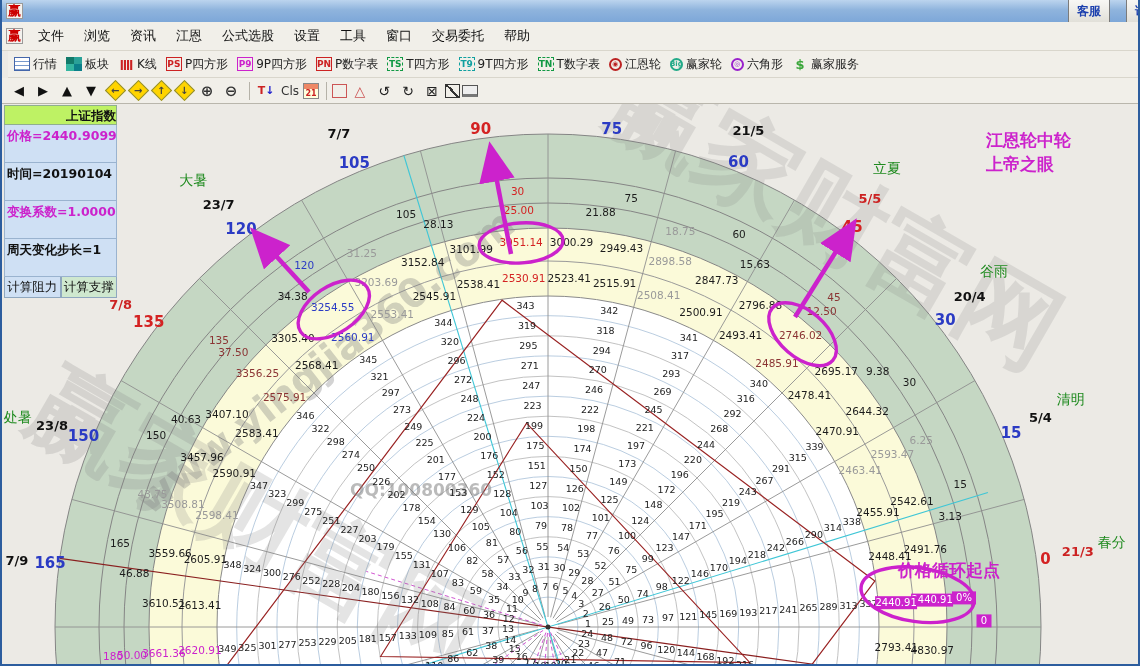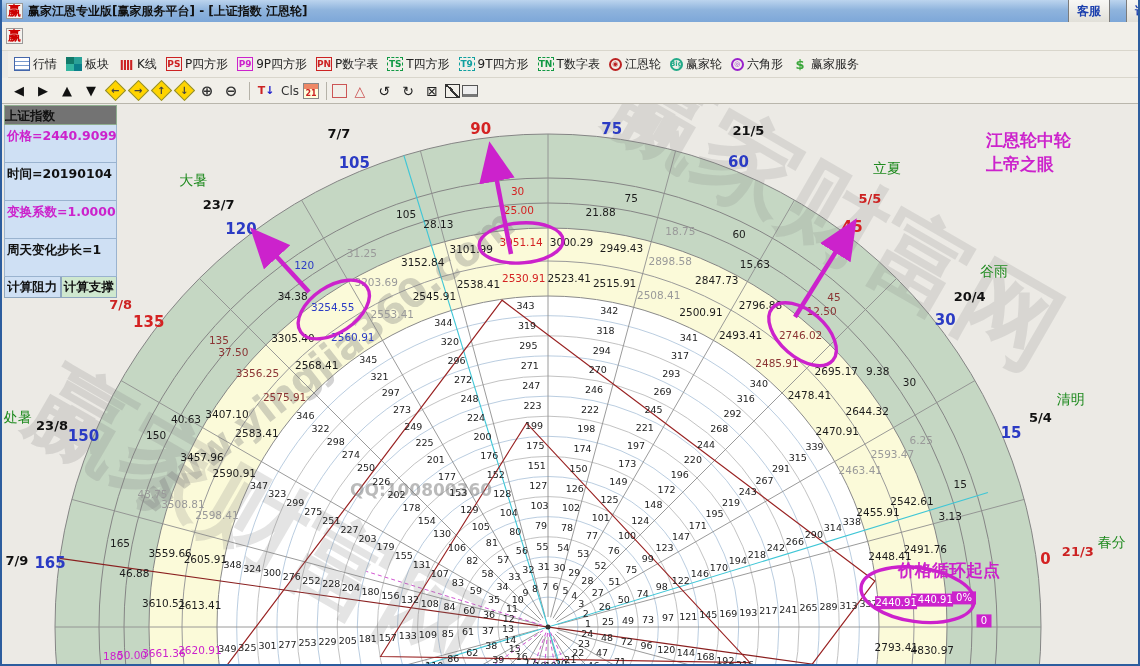--- a/index.html
+++ b/index.html
@@ -51,45 +51,56 @@
     font-size:8px;color:#c22;font-weight:bold;align-items:flex-end;}
   .tbtn.sq{width:15px;height:14px;border:1px solid #c55;}
   .tbtn.tri{color:#c55;font-size:14px;}
   .tbtn.rot{font-size:14px;color:#222;}
   .tbtn.diag{width:15px;height:14px;border:1px solid #333;
     background:linear-gradient(45deg,transparent 44%,#333 44%,#333 56%,transparent 56%);}
   .tbtn.proj{width:16px;height:12px;border:1px solid #555;background:#eee;border-bottom:3px solid #777;}
   .vsep{width:1px;height:18px;background:#b5b2a8;margin:0 5px;}
   
   .panel{position:absolute;left:2px;top:105px;width:113px;z-index:5;font-size:12.5px;}
-  .panel .hd{background:#737373;border:1px solid #8fae8f;text-align:left;font-weight:bold;color:#111;
+  .panel .hd{background:#bef264;border:1px solid #8fae8f;text-align:right;font-weight:bold;color:#111;
     height:20px;line-height:19px;}
   .panel .row{background:#cfe0f4;border:1px solid #9ab3cf;border-top:none;height:38px;line-height:21px;
     padding-left:2px;font-weight:bold;white-space:nowrap;overflow:hidden;}
   .panel .btns{display:flex;}
-  .panel .pbtn{flex:1;height:21px;line-height:19px;text-align:center;font-weight:bold;color:#111;
+  .panel .pbtn{flex:1;height:21px;line-height:19px;text-align:center;font-weight:normal;color:#111;
     border:1px solid #8fa7bf;border-top:none;}
   
   #wheel{position:absolute;left:0;top:104px;width:1140px;height:562px;}
 </style>
 </head>
 <body>
 
 <div class="win">
 
   <div class="titlebar">
     <span class="logo">赢</span>
-    <span>赢家江恩专业版[赢家服务平台] - [上证指数 江恩轮]</span>
     <span class="spacer"></span>
     <span class="tb-btn">客服</span>
     <span class="tb-btn partial">论</span>
   </div>
 
   <div class="menubar">
     <span class="logo">赢</span>
+    <span id="menu-items" style="display:flex;">
+        <span class="menu-item">文件</span>
+        <span class="menu-item">浏览</span>
+        <span class="menu-item">资讯</span>
+        <span class="menu-item">江恩</span>
+        <span class="menu-item">公式选股</span>
+        <span class="menu-item">设置</span>
+        <span class="menu-item">工具</span>
+        <span class="menu-item">窗口</span>
+        <span class="menu-item">交易委托</span>
+        <span class="menu-item">帮助</span>
+      </span>
   </div>
 
   <div class="toolbar1" id="toolbar1">
       <span class="t1item">
         <span class="ic grid" style="color: rgb(51, 90, 153);"></span>
         <span>行情</span>
       </span>
       <span class="t1item">
         <span class="ic blocks" style="color: rgb(11, 127, 138);"></span>
         <span>板块</span>

